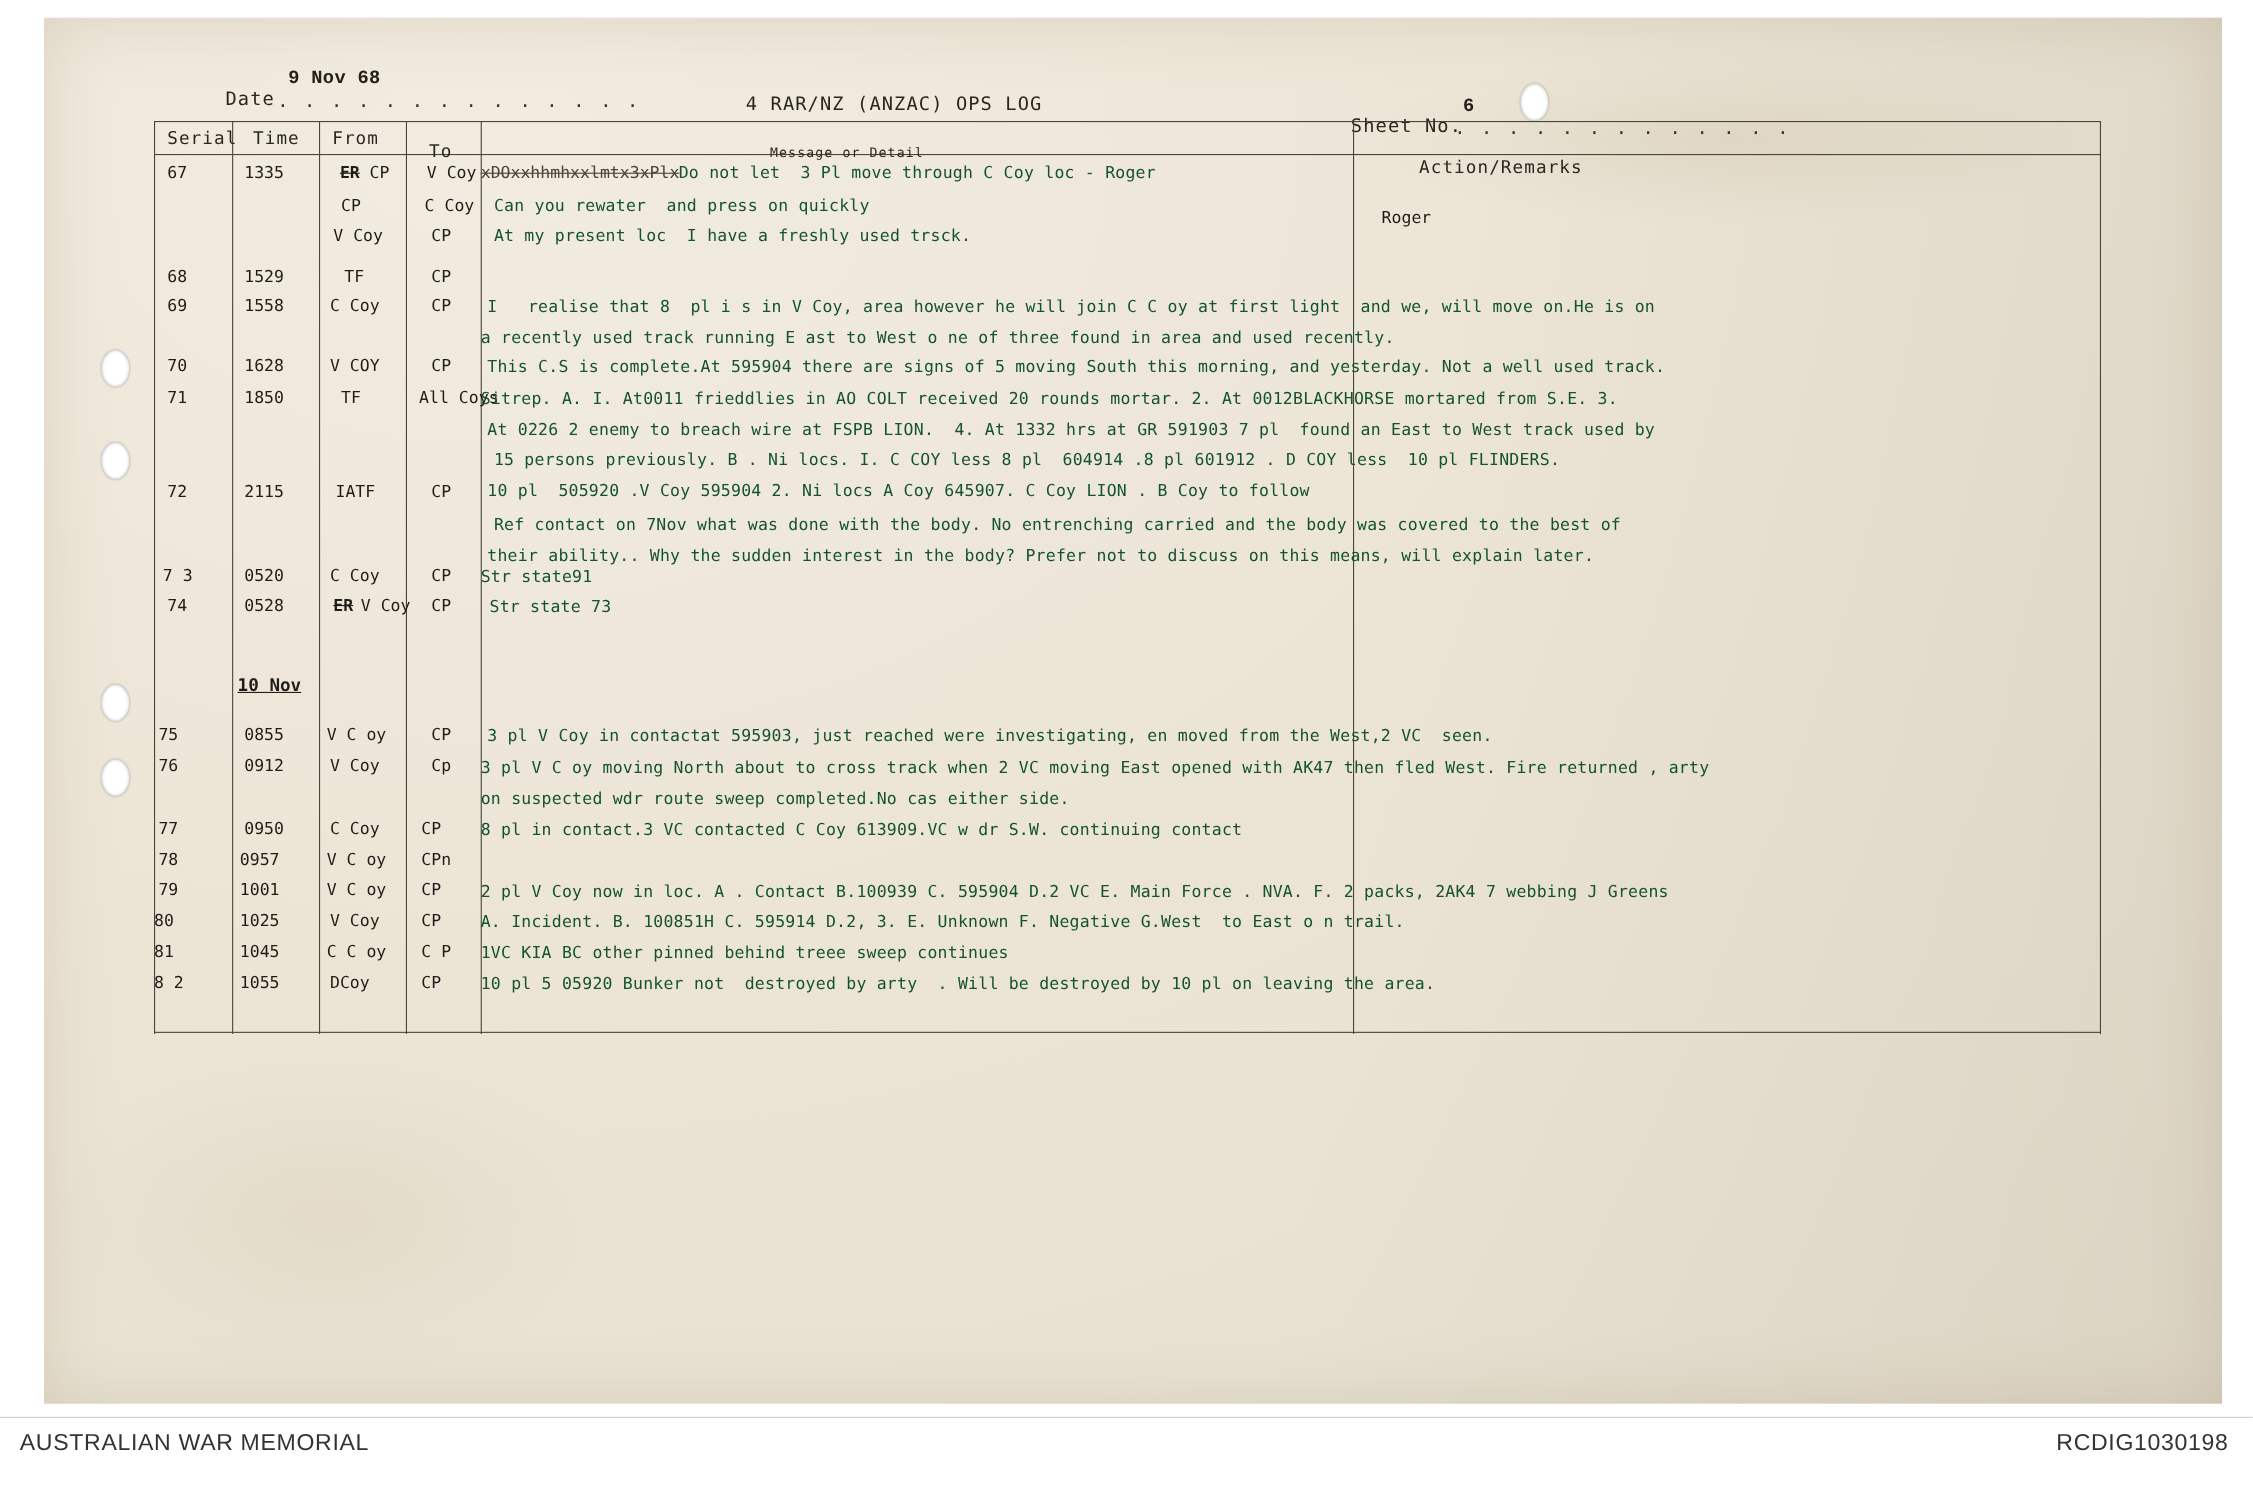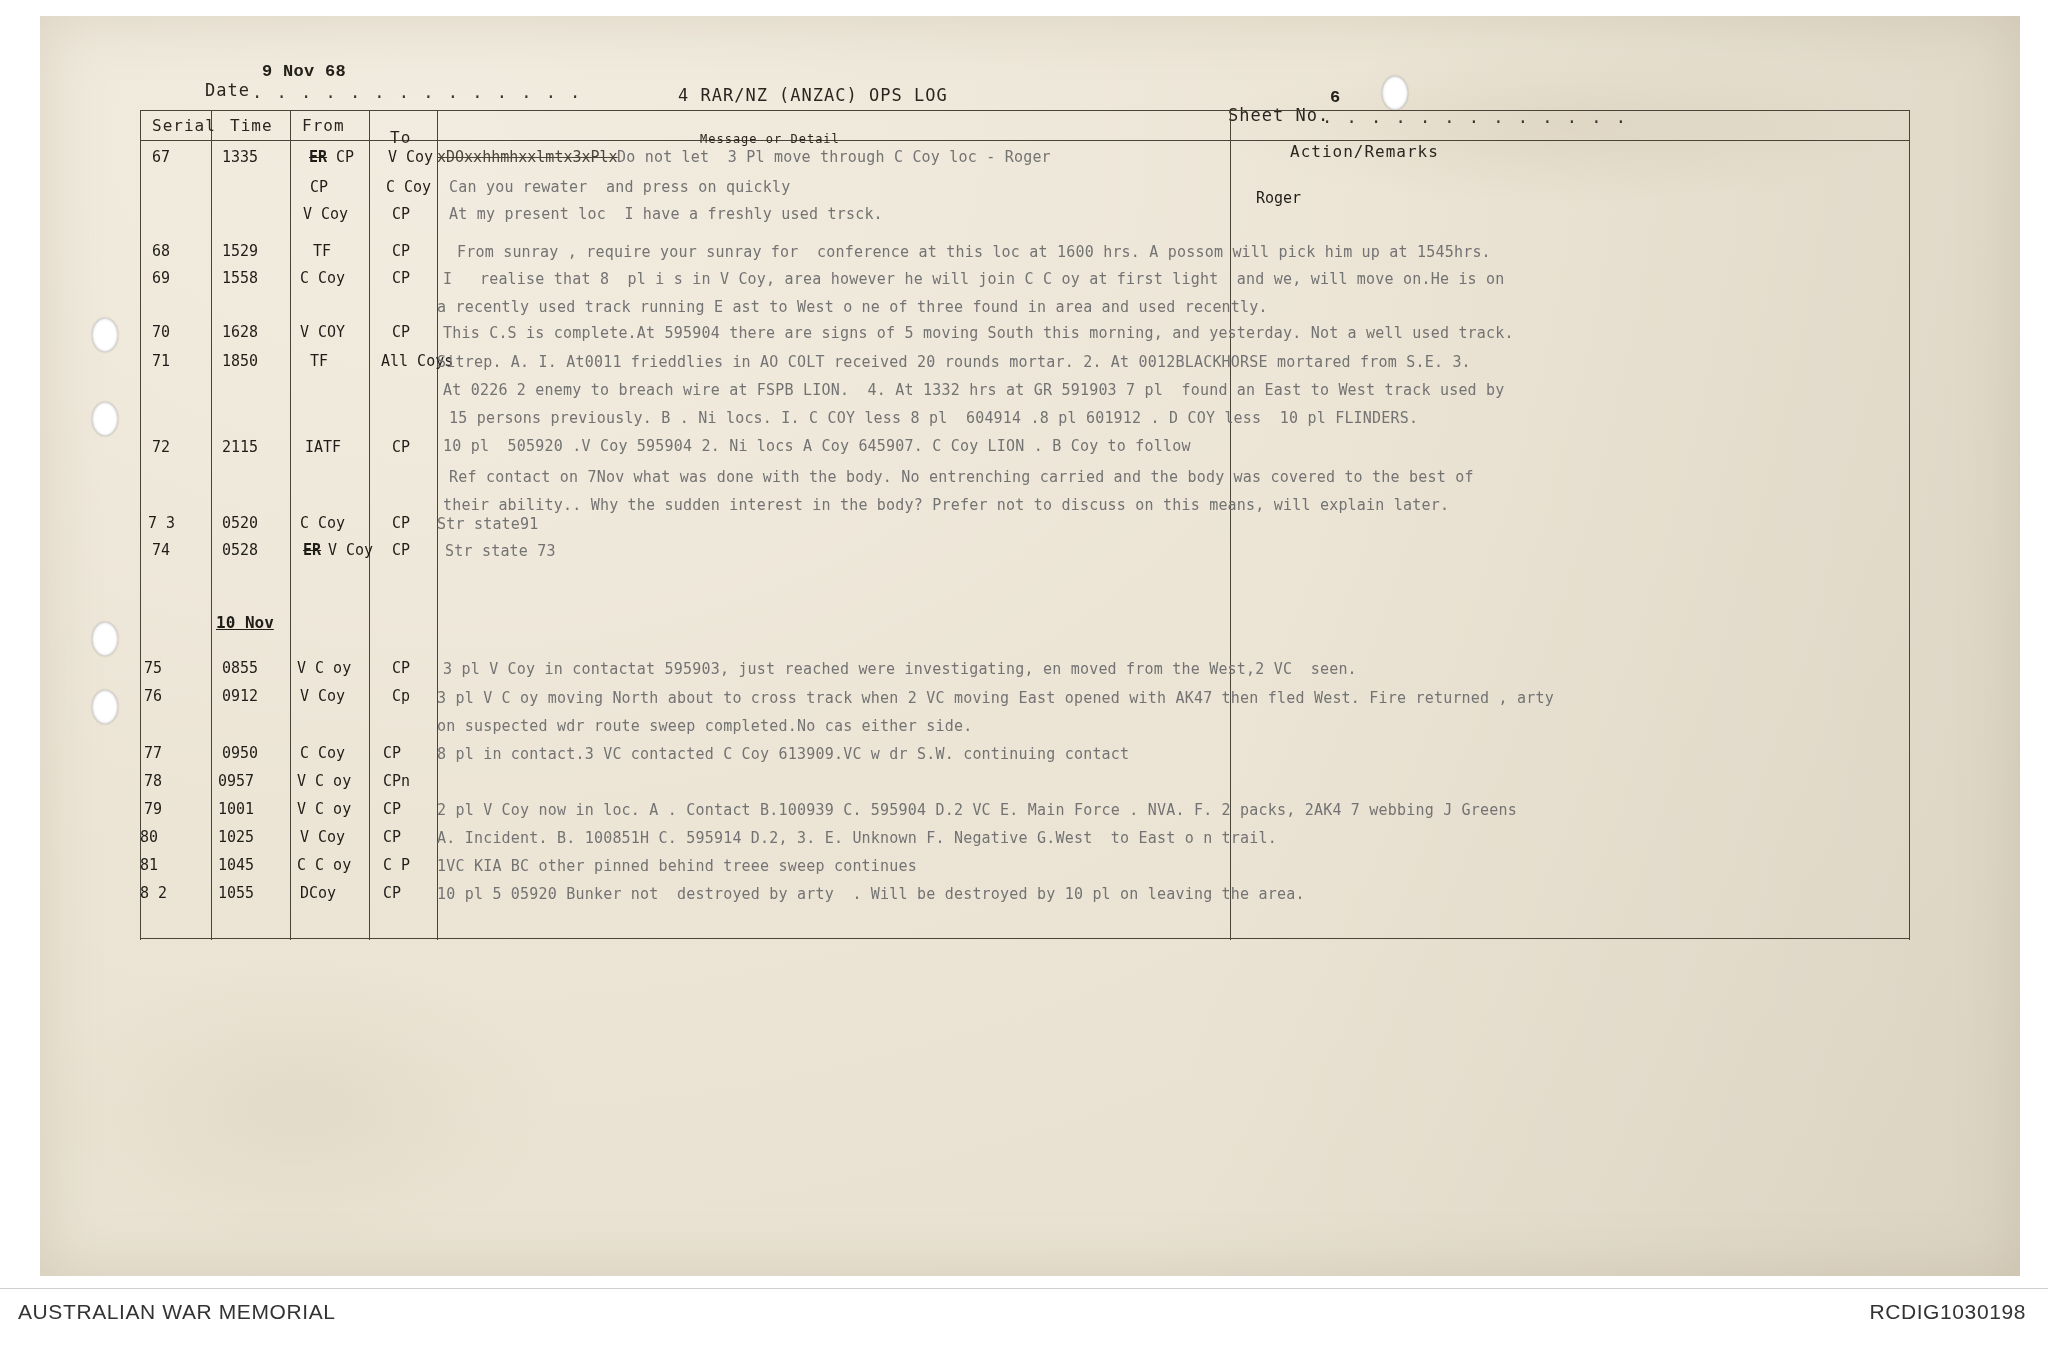--- a/index.html
+++ b/index.html
@@ -101,21 +101,21 @@
   .dots {
     position: absolute;
     font-family: "DejaVu Sans Mono", monospace;
     color: #3a352c;
     letter-spacing: 2px;
   }
   .body-row {
     position: absolute;
     font-family: "DejaVu Sans Mono", monospace;
     font-size: 15px;
-    color: #737373;
+    color: #14532d;
     white-space: pre;
     letter-spacing: 0.2px;
   }
   .col {
     position: absolute;
     font-family: "DejaVu Sans Mono", monospace;
     font-size: 15px;
     color: #201d18;
     white-space: pre;
   }
@@ -213,21 +213,20 @@
   <div class="body-row" style="left:449px; top:178px;">Can you rewater  and press on quickly</div>
 
   <div class="col" style="left:303px; top:205px;">V Coy</div>
   <div class="col" style="left:392px; top:205px;">CP</div>
   <div class="body-row" style="left:449px; top:205px;">At my present loc  I have a freshly used trsck.</div>
 
   <div class="col" style="left:152px; top:242px;">68</div>
   <div class="col" style="left:222px; top:242px;">1529</div>
   <div class="col" style="left:313px; top:242px;">TF</div>
   <div class="col" style="left:392px; top:242px;">CP</div>
-  <div class="body-row" style="left:457px; top:243px;">From sunray , require your sunray for  conference at this loc at 1600 hrs. A possom will pick him up at 1545hrs.</div>
 
   <div class="col" style="left:152px; top:269px;">69</div>
   <div class="col" style="left:222px; top:269px;">1558</div>
   <div class="col" style="left:300px; top:269px;">C Coy</div>
   <div class="col" style="left:392px; top:269px;">CP</div>
   <div class="body-row" style="left:443px; top:270px;">I   realise that 8  pl i s in V Coy, area however he will join C C oy at first light  and we, will move on.He is on</div>
   <div class="body-row" style="left:437px; top:298px;">a recently used track running E ast to West o ne of three found in area and used recently.</div>
 
   <div class="col" style="left:152px; top:323px;">70</div>
   <div class="col" style="left:222px; top:323px;">1628</div>

